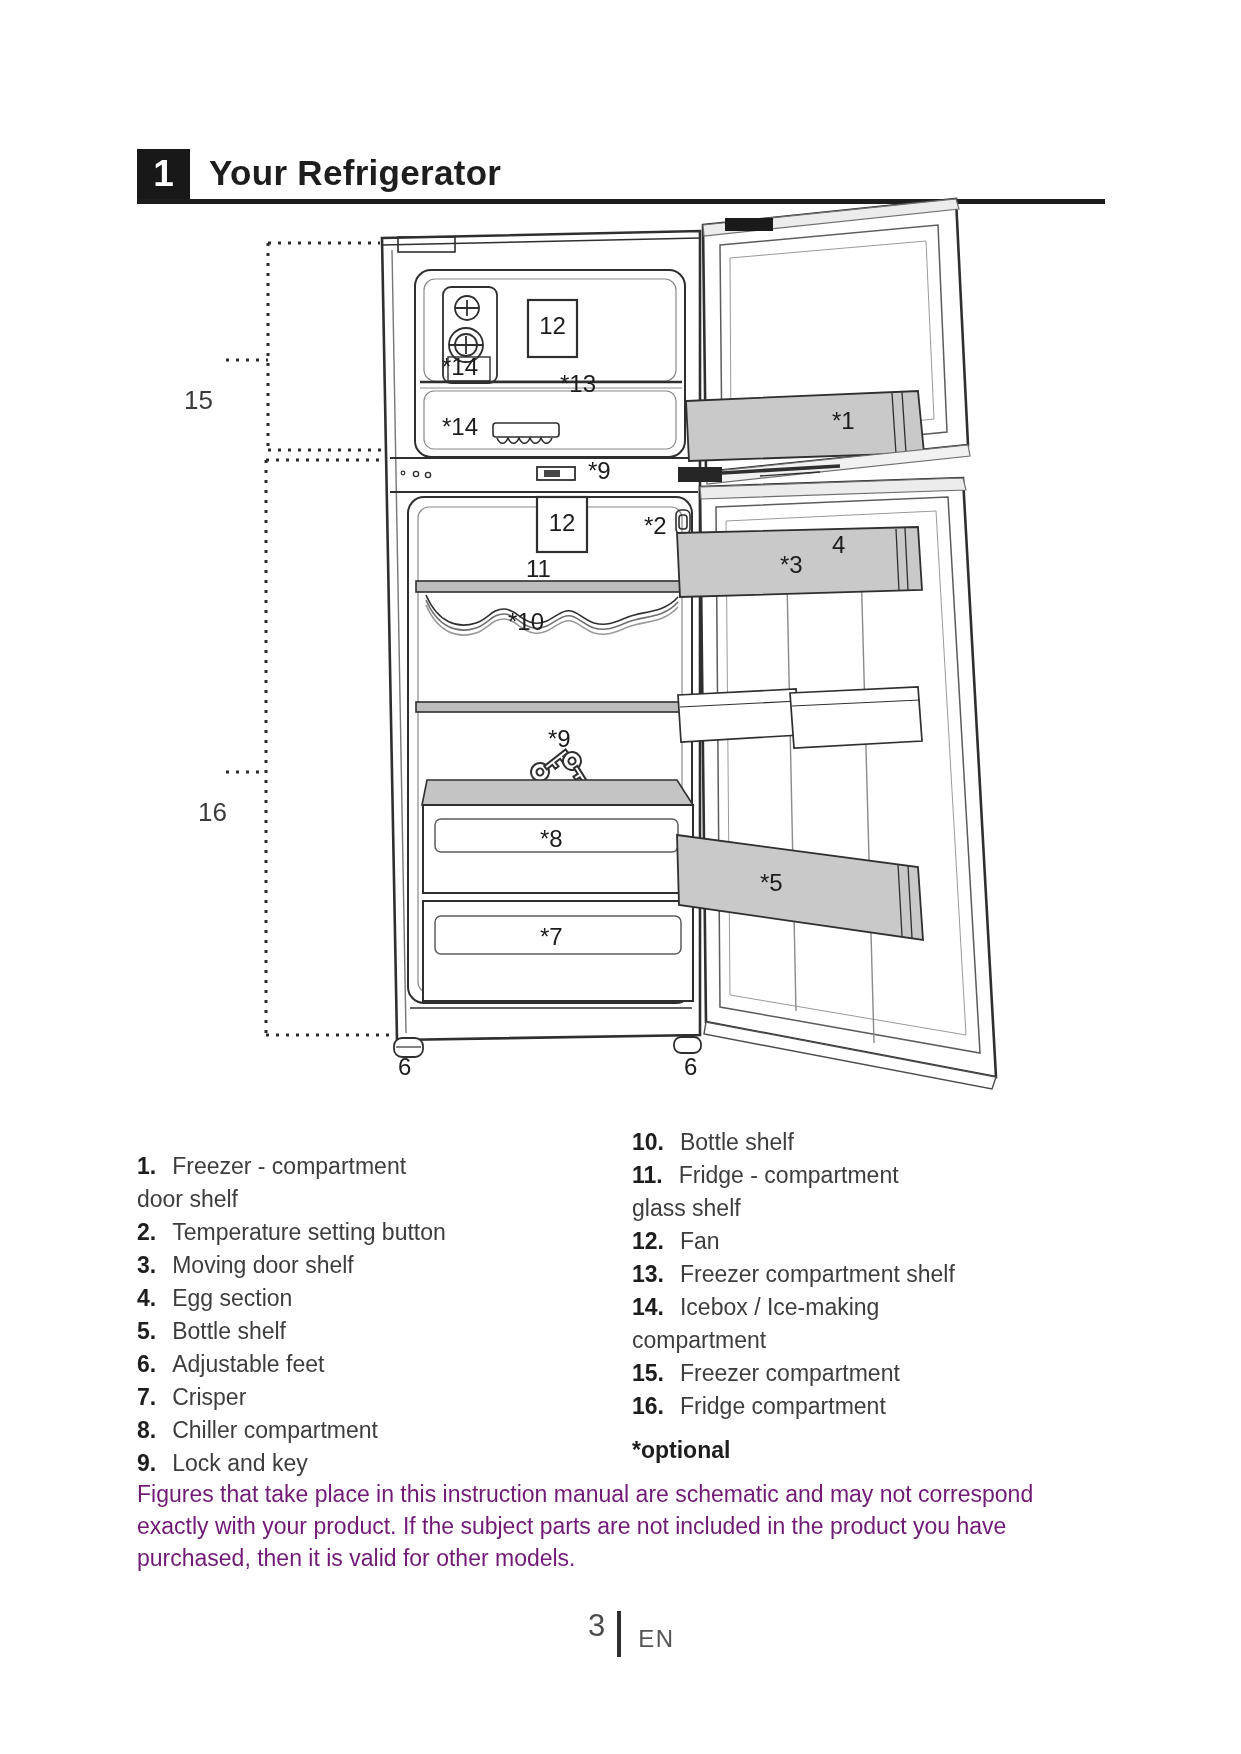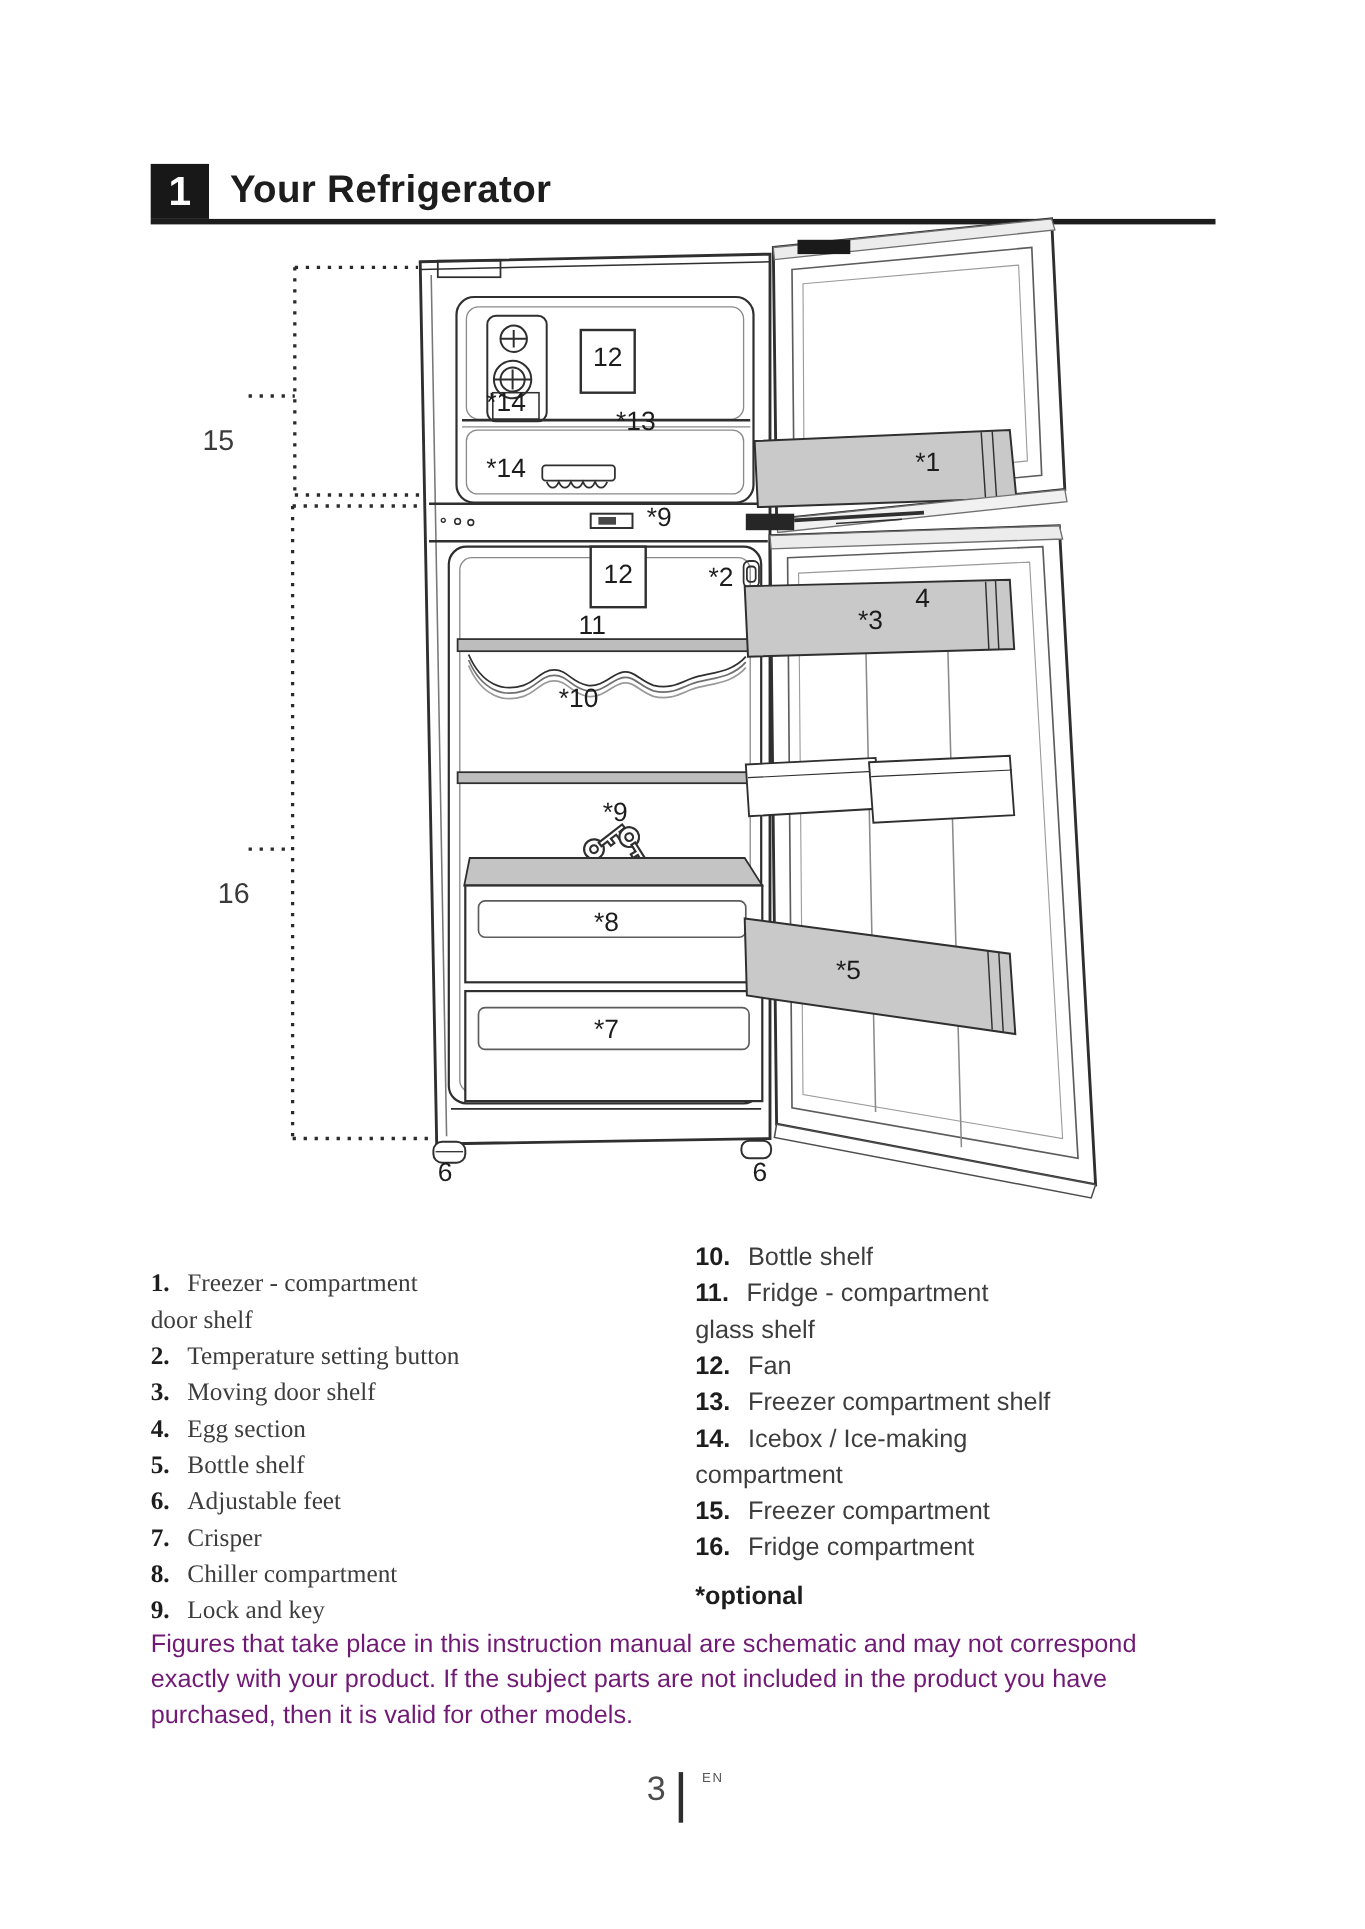--- a/index.html
+++ b/index.html
@@ -17,33 +17,33 @@
 
   
   .diagram{position:absolute;left:120px;top:195px;width:900px;height:905px;}
   .diagram svg{position:absolute;left:0;top:0;}
   .dlabel{position:absolute;font-size:24px;color:#1c1c1c;white-space:nowrap;}
   .dlabel.small{font-size:26px;color:#3a3a3a;margin-top:40px;}
   .dlabel.boxed{text-align:center;}
 
   
   .legend-col{position:absolute;font-size:23px;line-height:33px;color:#3d3d3d;}
-  #legend-left{left:137px;top:1150px;width:370px;font-family:Liberation Serif, serif;}
+  #legend-left{left:137px;top:1150px;width:370px;}
   #legend-right{left:632px;top:1126px;width:340px;}
   .lnum{font-weight:bold;color:#1d1d1d;margin-right:16px;}
   .ltext2:empty{display:none;}
   .optional{font-weight:bold;color:#1d1d1d;line-height:33px;margin-top:11px;}
 
   
   .note{position:absolute;left:137px;top:1478px;width:920px;font-size:23px;
     line-height:32px;color:#701a75;}
   .pagenum{position:absolute;left:588px;top:1608px;display:flex;align-items:flex-start;}
   .pn-number{font-size:31px;color:#4c4c4c;}
   .pn-divider{width:4px;height:46px;background:#2e2e2e;margin-left:12px;margin-right:17px;margin-top:3px;}
-  .pn-lang{font-size:12px;color:#565656;letter-spacing:1.5px;margin-top:1px;}
+  .pn-lang{font-size:24px;color:#565656;letter-spacing:1.5px;margin-top:17px;}
 </style>
 </head>
 <body>
 
 <div class="header-box">1</div>
 <div class="header-title">Your Refrigerator</div>
 <div class="header-rule"></div>
 
 <div class="diagram">
   <svg width="900" height="905" viewBox="0 0 900 905">
@@ -201,21 +201,21 @@
   <span class="dlabel" style="left:322px;top:158px;">*14</span>
   <span class="dlabel" style="left:440px;top:175px;">*13</span>
   <span class="dlabel" style="left:322px;top:218px;">*14</span>
   <span class="dlabel" style="left:712px;top:212px;">*1</span>
   <span class="dlabel" style="left:468px;top:262px;">*9</span>
   <span class="dlabel boxed" style="left:417px;top:314px;width:50px;">12</span>
   <span class="dlabel" style="left:524px;top:317px;">*2</span>
   <span class="dlabel" style="left:712px;top:336px;">4</span>
   <span class="dlabel" style="left:660px;top:356px;">*3</span>
   <span class="dlabel" style="left:406px;top:360px;">11</span>
-  <span class="dlabel" style="left:388px;top:427px;">*10</span>
+  <span class="dlabel" style="left:388px;top:413px;">*10</span>
   <span class="dlabel" style="left:428px;top:530px;">*9</span>
   <span class="dlabel" style="left:420px;top:630px;">*8</span>
   <span class="dlabel" style="left:640px;top:674px;">*5</span>
   <span class="dlabel" style="left:420px;top:728px;">*7</span>
   <span class="dlabel" style="left:278px;top:858px;">6</span>
   <span class="dlabel" style="left:564px;top:858px;">6</span>
 </div>
 
 <div class="legend-col" id="legend-left">
     <div class="legend-item">

